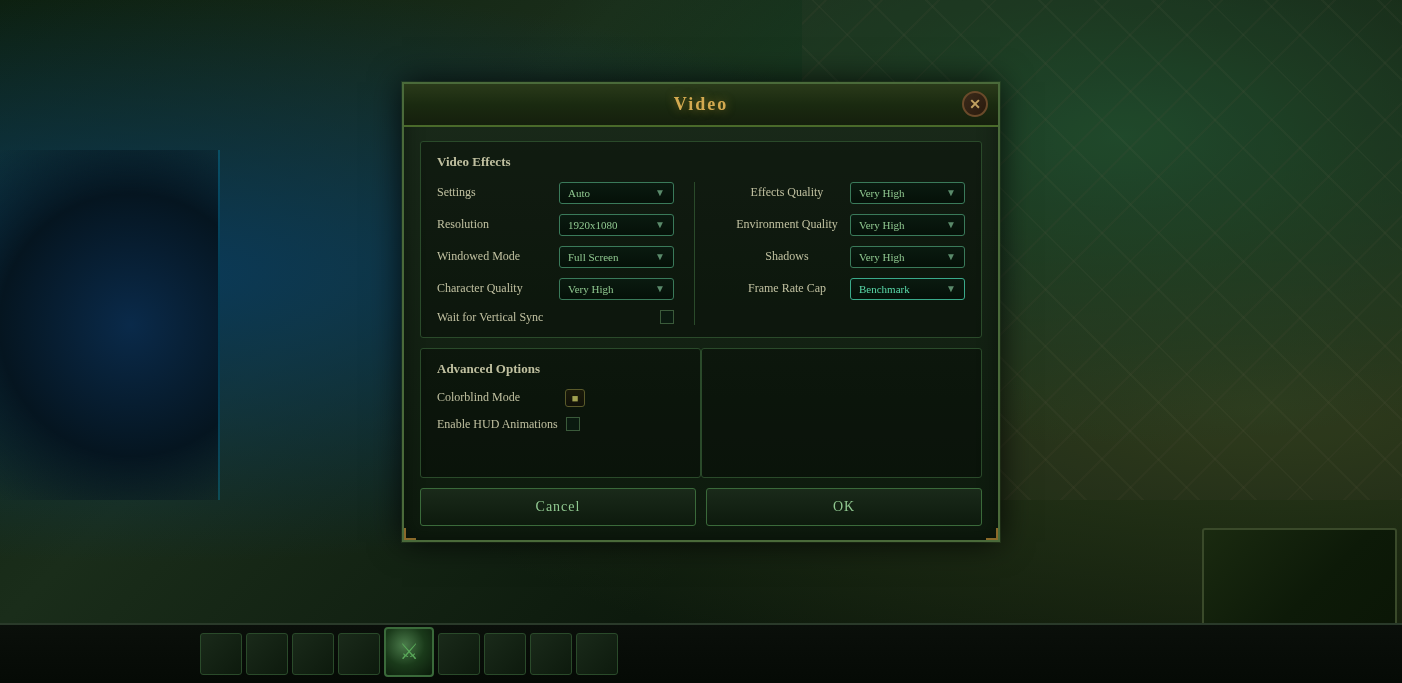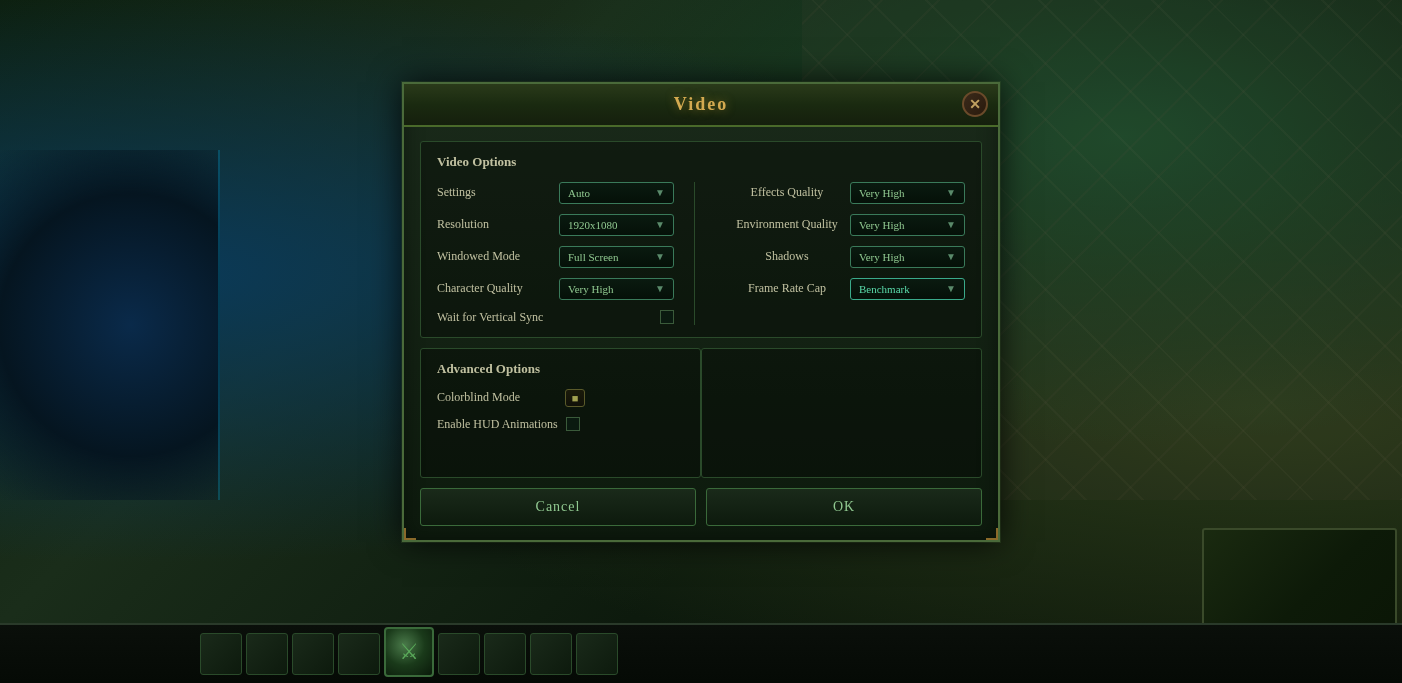--- a/index.html
+++ b/index.html
@@ -368,21 +368,21 @@
     <div class="dialog-title-bar">
       <span class="dialog-title">Video</span>
       <div class="close-btn">
         <span>✕</span>
       </div>
     </div>
 
     <div class="dialog-content">
 
       <div class="section">
-        <div class="section-title">Video Options</div>
+        <div class="section-title">Video Effects</div>
 
         <div class="options-grid">
 
           <div class="options-left">
 
             <div class="option-row">
               <span class="option-label">Settings</span>
               <div class="dropdown">
                 <span>Auto</span>
                 <span class="dropdown-arrow">▼</span>

